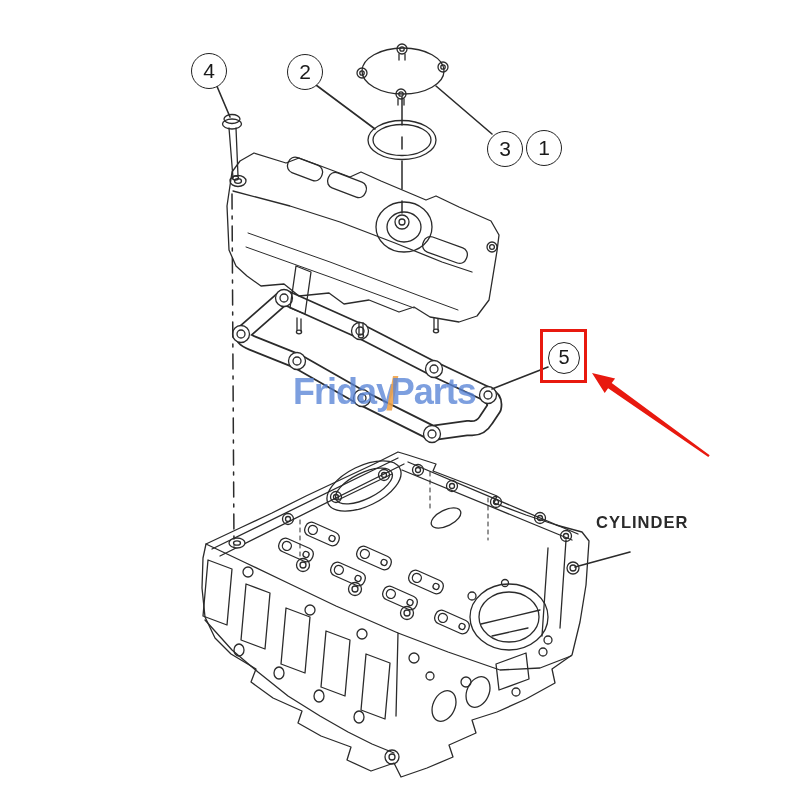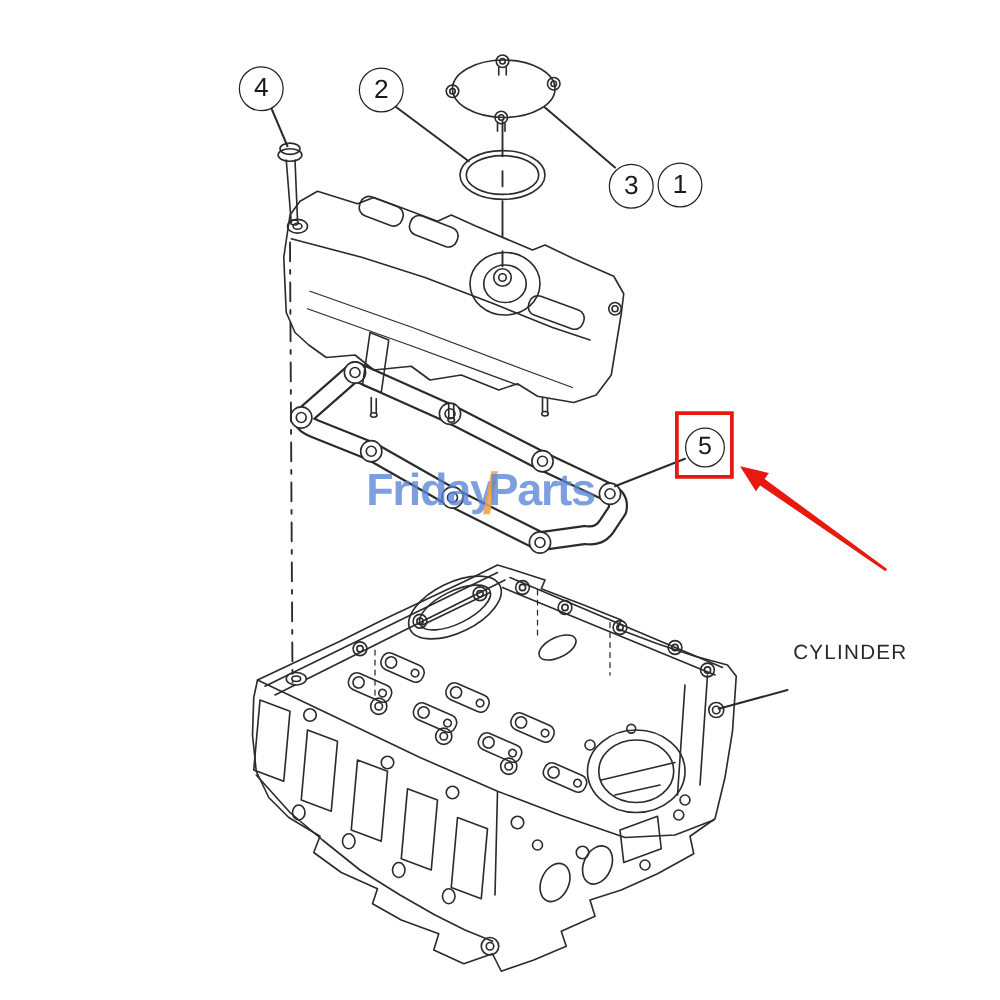--- a/index.html
+++ b/index.html
@@ -17,22 +17,22 @@
   .lineart .dashhid{stroke-dasharray:4 4;stroke-width:1;}
   .lineart .leader{stroke-width:1.6;}
   .lineart .red{fill:#e8190f;stroke:none;}
   
   .callout{position:absolute;width:34px;height:34px;border:1.7px solid #222;border-radius:50%;
            background:#fff;color:#1a1a1a;font-size:21px;line-height:33px;text-align:center;}
   .callout.small{width:30px;height:30px;font-size:20px;line-height:29px;}
   .hlbox{position:absolute;left:540px;top:329px;width:47px;height:54px;border:3.5px solid #e8190f;
          box-sizing:border-box;background:transparent;}
   
-  .ch-label{position:absolute;left:596px;top:512px;width:130px;text-align:right;color:#2a2a2a;
-            font-size:16.5px;font-weight:400;letter-spacing:1px;line-height:21px;}
+  .ch-label{position:absolute;left:596px;top:512px;width:130px;text-align:left;color:#2a2a2a;
+            font-size:16.5px;font-weight:700;letter-spacing:1px;line-height:21px;}
   
   .watermark{position:absolute;left:293px;top:367px;font-weight:bold;
              font-size:36px;letter-spacing:-1px;white-space:nowrap;user-select:none;}
   .watermark .wblue{color:rgba(88,132,214,0.78);}
   .watermark .wslash{color:rgba(240,162,70,0.88);font-size:46px;vertical-align:-6px;
                      margin:0 -7px 0 -9px;}
 </style>
 </head>
 <body>
 

